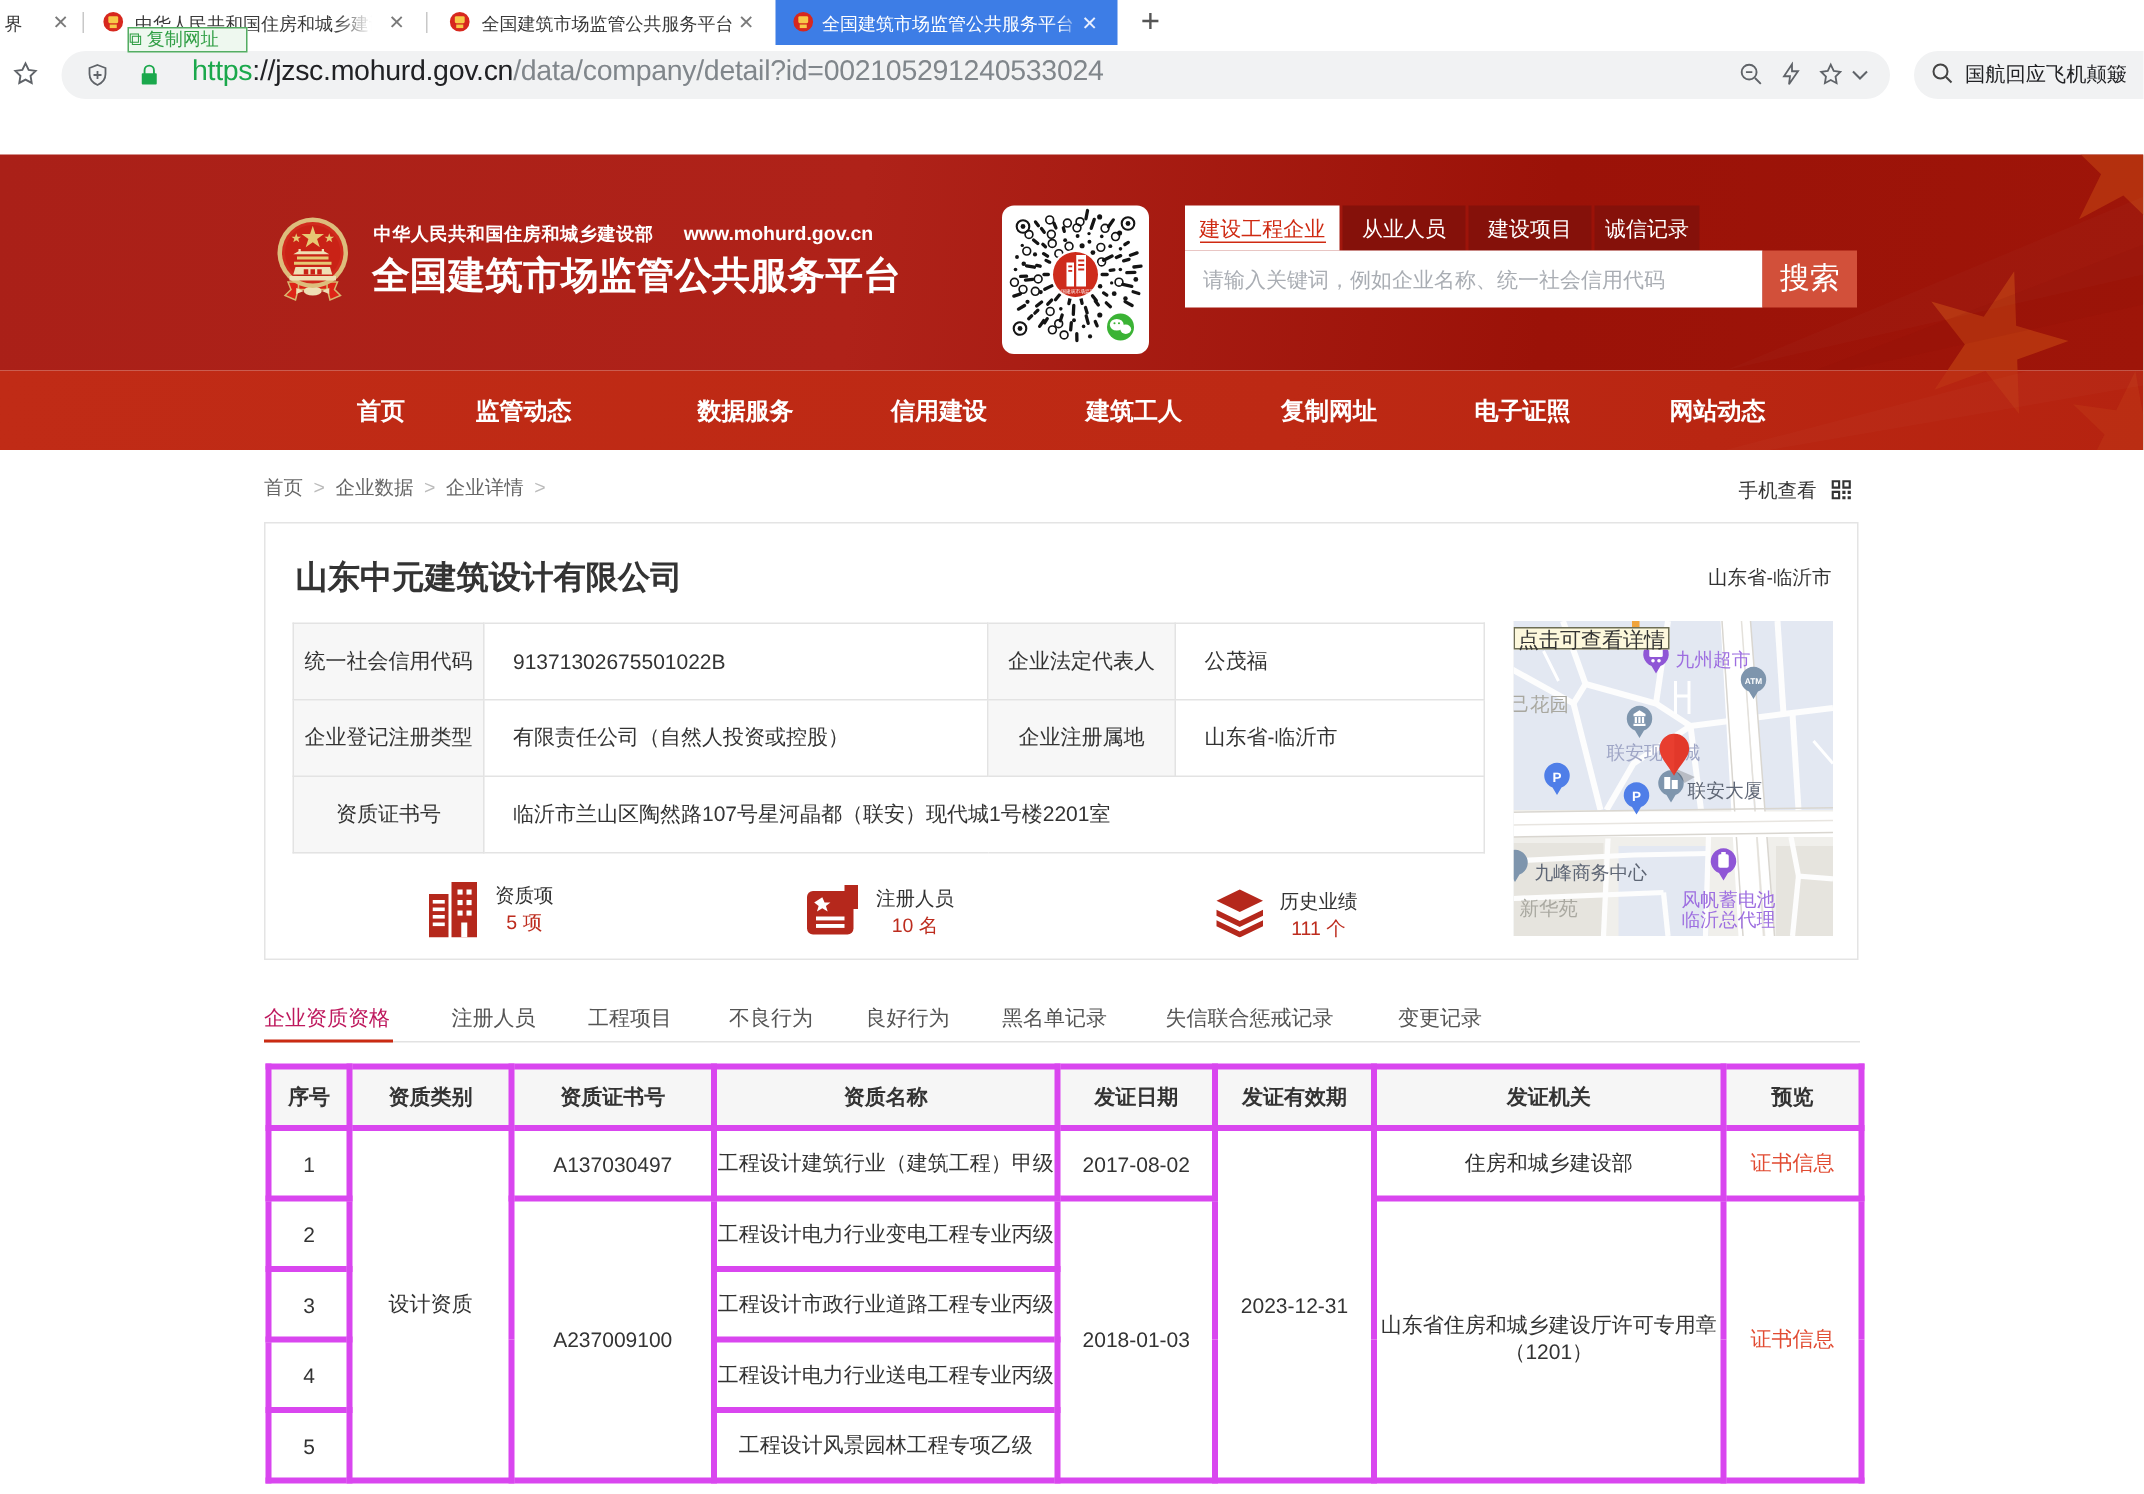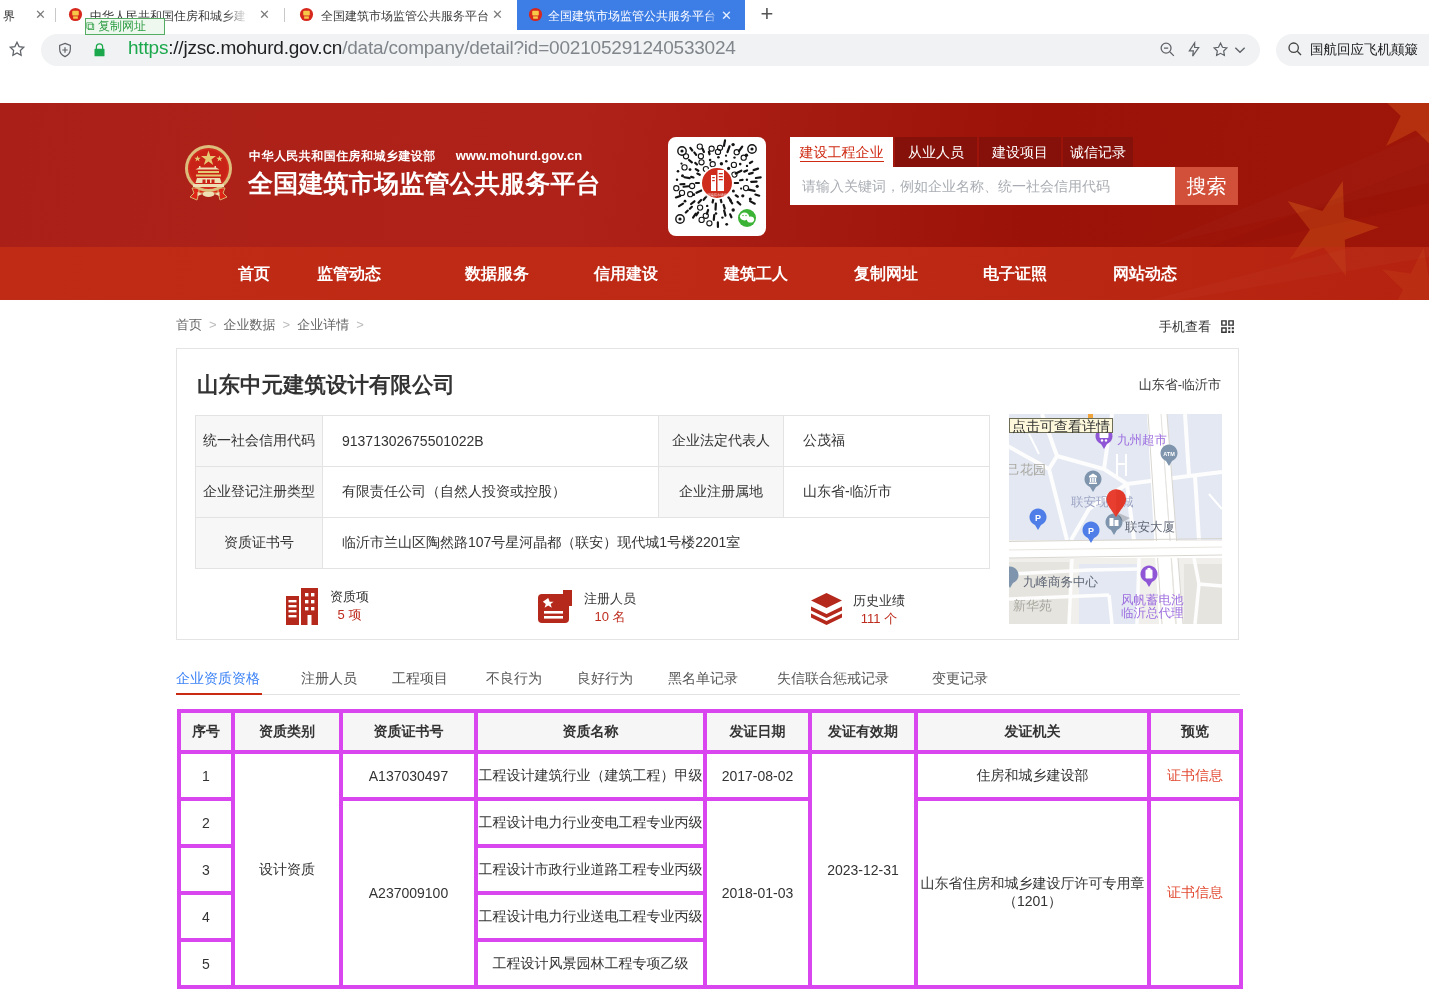--- a/index.html
+++ b/index.html
@@ -45,21 +45,21 @@
 #infotbl td.lb{background:#f7f7f7;text-align:center}
 #infotbl td.vl{padding-left:19px}
 .stat{position:absolute;display:flex}
 .stat .txt{margin-left:10px}
 .stat .l1{font-size:13px;color:#333;line-height:16px;margin-top:1px}
 .stat .l2{font-size:13px;color:#bd2c1e;line-height:16px;margin-top:2px;text-align:center}
 #map{position:absolute;left:832px;top:65px;width:213px;height:210px;background:#eef0ef;overflow:hidden}
 
 #dtabs{position:absolute;left:176px;top:660px;width:1064px;height:35px;border-bottom:1px solid #e2e2e2}
 .dtab{position:absolute;top:10px;font-size:14px;color:#555;white-space:nowrap}
-.dtab.on{color:#3b82f6}
+.dtab.on{color:#be185d}
 #dtabline{position:absolute;left:0;top:33px;width:86px;height:2px;background:#ca2a12}
 
 #bigtbl{position:absolute;left:177px;top:709px;border-collapse:collapse;table-layout:fixed;font-size:14px;color:#333}
 #bigtbl th,#bigtbl td{border:4px solid #d946ef;text-align:center;font-weight:normal}
 #bigtbl th{background:#f6f6f6;font-weight:bold;height:41px}
 #bigtbl td{height:47px}
 #bigtbl .lnk{color:#e14b32}
 </style>
 </head>
 <body>

